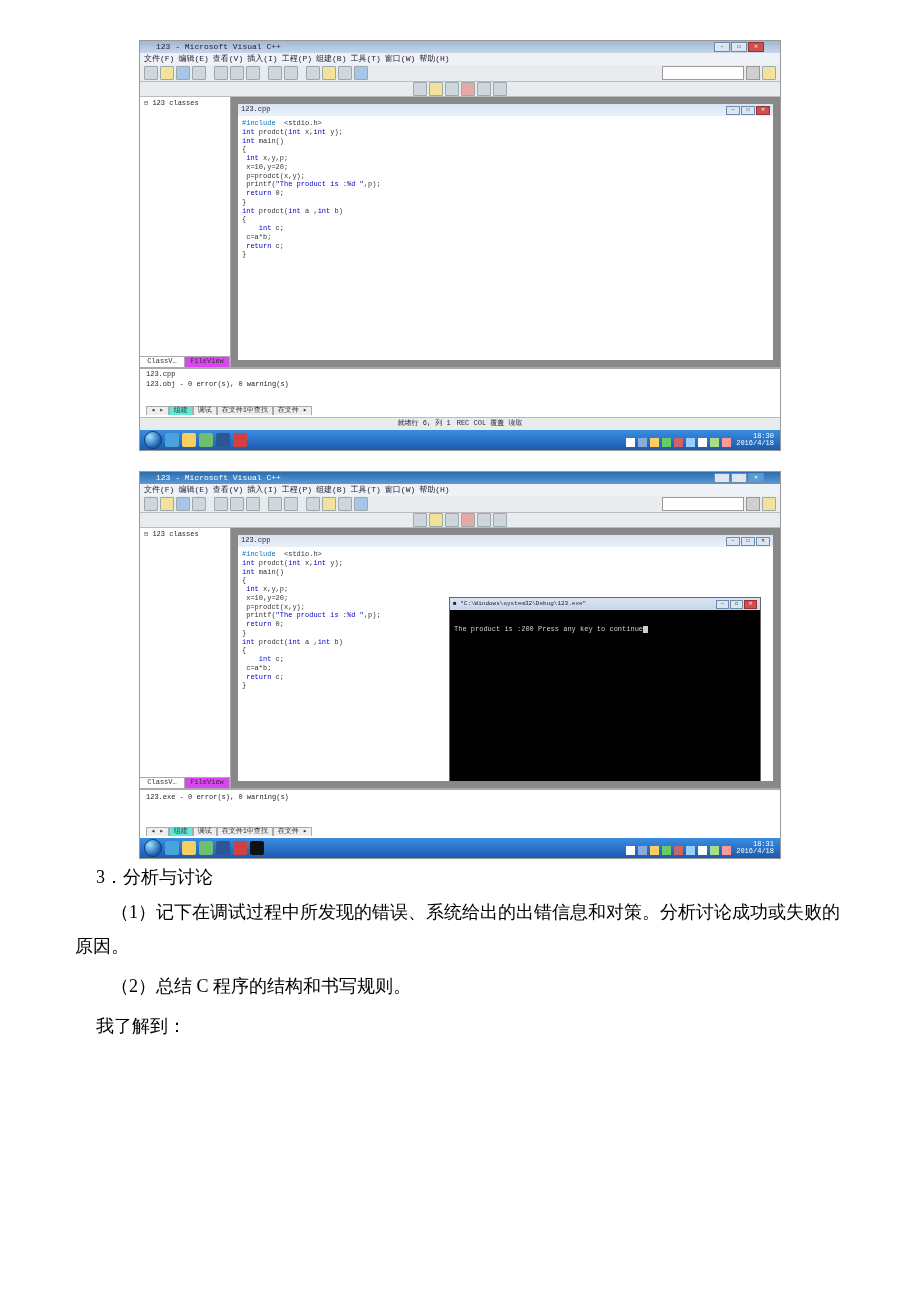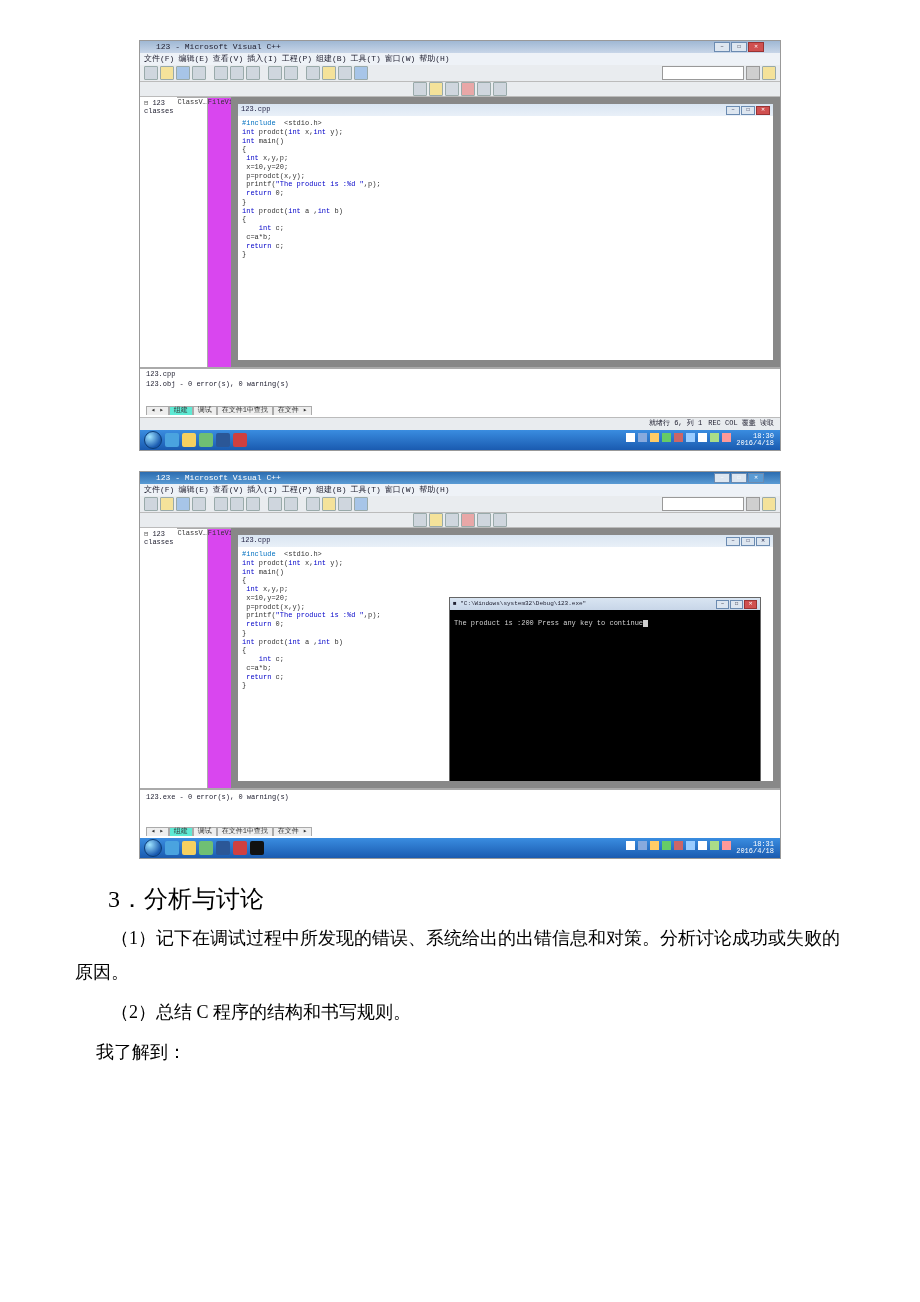--- a/index.html
+++ b/index.html
@@ -12,61 +12,61 @@
   .wb.red{background:#d05050;border-color:#933;color:#fff}
   .menus{height:12px;background:#eef2f7;display:flex;align-items:center;gap:4px;padding:0 4px;color:#223}
   .tb{height:16px;background:#e9ecef;border-bottom:1px solid #bbb;display:flex;align-items:center;gap:2px;padding:0 4px}
   .tb2{height:14px;background:#e9ecef;border-bottom:1px solid #bbb;display:flex;align-items:center;justify-content:center;gap:2px;padding:0 4px}
   .ic{width:12px;height:12px;background:#cfd6de;border:1px solid #9aa;border-radius:1px}
   .ic.y{background:#f4e29a}
   .ic.b{background:#a7c5e8}
   .ic.r{background:#e8a7a7}
   .work{display:flex;height:270px;background:#888}
   .work.short{height:260px}
-  .side{width:90px;background:#fff;border-right:1px solid #aaa;display:flex;flex-direction:row}
+  .side{width:90px;background:#fff;border-right:1px solid #aaa;display:flex;flex-direction:column}
   .tree{flex:1;padding:3px 4px;color:#223;font-size:7px}
   .tree-node::before{content:"⊟ ";color:#666}
   .side-tabs{display:flex;border-top:1px solid #aaa;font-size:7px}
   .side-tabs span{flex:1;text-align:center;padding:1px 0;border-right:1px solid #aaa;background:#d946ef}
   .side-tabs span.act{background:#fff}
   .main{flex:1;position:relative;background:#888;padding:10px 10px 10px 10px;box-sizing:border-box}
   .editor{position:absolute;top:6px;left:6px;right:6px;bottom:6px;background:#fff;border:1px solid #888;display:flex;flex-direction:column}
   .ed-title{height:12px;background:linear-gradient(#d9e5f2,#e9f0f8);display:flex;align-items:center;justify-content:space-between;padding:0 3px;color:#224;font-size:7px}
   .ed-title .winbtns .wb{width:12px;height:7px}
   .ed-body{flex:1;position:relative;padding:3px 4px;overflow:hidden}
   pre.code{margin:0;font-family:"Courier New",monospace;font-size:7px;line-height:1.25;white-space:pre}
   .kw{color:#0000c8}
   .str{color:#0000c8}
   .pp{color:#0070c0}
   .console{position:absolute;top:50px;right:12px;width:310px;height:190px;background:#000;border:1px solid #666;display:flex;flex-direction:column}
   .con-title{height:12px;background:linear-gradient(#d9e5f2,#c8d6e8);display:flex;align-items:center;justify-content:space-between;padding:0 3px;color:#223;font-size:6px}
   .con-title .winbtns .wb{width:11px;height:7px}
-  .con-body{flex:1;color:#d0d0d0;font-family:"Courier New",monospace;font-size:7px;padding:10px 4px}
+  .con-body{flex:1;color:#d0d0d0;font-family:"Courier New",monospace;font-size:7px;padding:16px 4px}
   .con-body .cursor{display:inline-block;width:5px;height:7px;background:#d0d0d0;vertical-align:text-bottom}
   .output{height:48px;background:#fff;border-top:2px solid #aaa;display:flex;flex-direction:column}
   .out-top{padding:2px 6px;color:#223;font-size:7px}
   .out-line{padding:0 6px;color:#223;font-size:7px}
   .out-tabs{margin-top:auto;display:flex;gap:0;font-size:7px;padding:0 6px 2px 6px;align-items:center}
   .out-tabs span{padding:0 4px;border:1px solid #aaa;background:#eee;border-bottom:none}
   .out-tabs span.act{background:#5eead4}
-  .status{height:12px;background:#e9ecef;border-top:1px solid #bbb;display:flex;align-items:center;justify-content:flex-end;padding:0 6px;font-size:7px;color:#223}
+  .status{height:12px;background:#e9ecef;border-top:1px solid #bbb;display:flex;align-items:center;justify-content:center;padding:0 6px;font-size:7px;color:#223}
   .status-r{display:flex;gap:6px}
   .task{height:20px;background:linear-gradient(#3a8de0,#1a5bb0);display:flex;align-items:center;justify-content:space-between;padding:0 4px}
   .task-l{display:flex;align-items:center;gap:3px}
   .orb{width:16px;height:16px;border-radius:50%;background:radial-gradient(circle at 30% 30%,#9fe4ff,#1a5bb0 70%);border:1px solid #0b3d77}
   .tic{width:14px;height:14px;border-radius:2px}
-  .task-r{display:flex;align-items:flex-start;gap:3px}
+  .task-r{display:flex;align-items:flex-end;gap:3px}
   .tray-ic{width:9px;height:9px}
   .clock{color:#fff;font-size:7px;text-align:right;line-height:1;padding:0 2px}
   .wm{position:absolute;top:50%;left:50%;transform:translate(-50%,-50%);font:700 40px Arial,sans-serif;color:rgba(0,0,0,0.08);letter-spacing:2px;white-space:nowrap;pointer-events:none}
   .dropdown{width:80px;height:12px;background:#fff;border:1px solid #999;margin-left:auto}
   .dd-ic{width:12px;height:12px;background:#cfcfcf;border:1px solid #999}
   
   .para{font-size:18px;line-height:1.9;text-indent:2em;margin:6px 15px}
-  .h-sec{font-size:24px;margin:24px 0 6px 0;text-indent:2em}
+  .h-sec{font-size:18px;margin:6px 0 6px 0;text-indent:2em}
   .exp{font-size:18px;margin:10px 0;text-indent:2em}
 </style>
 </head>
 <body>
 
 <div class="page">
 
   <div class="shot">
     <div class="title-bar">
       <span>123 - Microsoft Visual C++</span>

